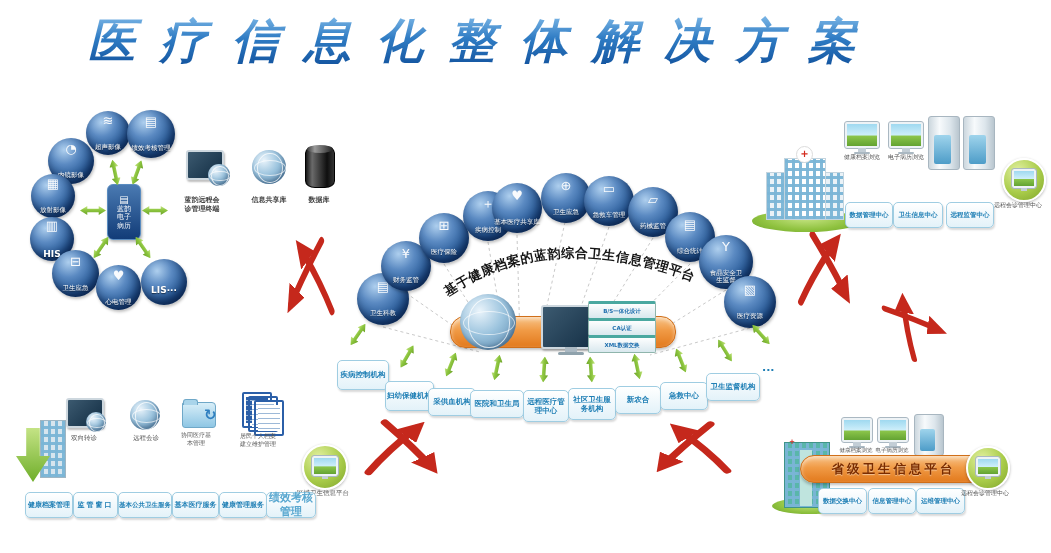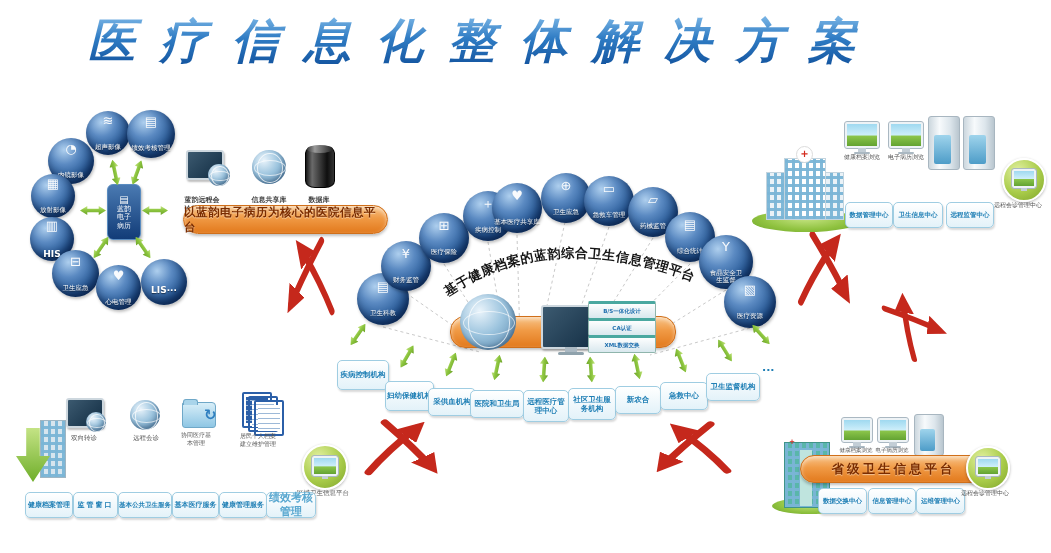--- a/index.html
+++ b/index.html
@@ -218,21 +218,20 @@
   <div class="lcdicon" style="left:186px;top:150px;width:34px;height:26px"></div>
   <div class="globeic" style="left:208px;top:164px;width:22px;height:22px"></div>
   <div class="tinylabel" style="left:182px;top:196px;width:40px;font-weight:bold;color:#444;font-size:7px">蓝韵远程会诊管理终端</div>
 
   <div class="globeic" style="left:252px;top:150px;width:34px;height:34px"></div>
   <div class="tinylabel" style="left:244px;top:196px;width:50px;font-weight:bold;color:#444;font-size:7px">信息共享库</div>
 
   <div class="dbcyl" style="left:305px;top:146px"></div>
   <div class="tinylabel" style="left:299px;top:196px;width:40px;font-weight:bold;color:#444;font-size:7px">数据库</div>
 
-  <div class="obanner" style="left:183px;top:205px;width:203px;height:27px;font-size:11.5px;letter-spacing:.5px">以蓝韵电子病历为核心的医院信息平台</div>
 
   <div class="sphere" style="left:357px;top:273px;width:52px;height:52px">
     <span class="g">▤</span>
     <span class="t">卫生科教</span>
     </div>
   <div class="sphere" style="left:381px;top:241px;width:50px;height:50px">
     <span class="g">¥</span>
     <span class="t">财务监管</span>
     </div>
   <div class="sphere" style="left:419px;top:213px;width:50px;height:50px">

